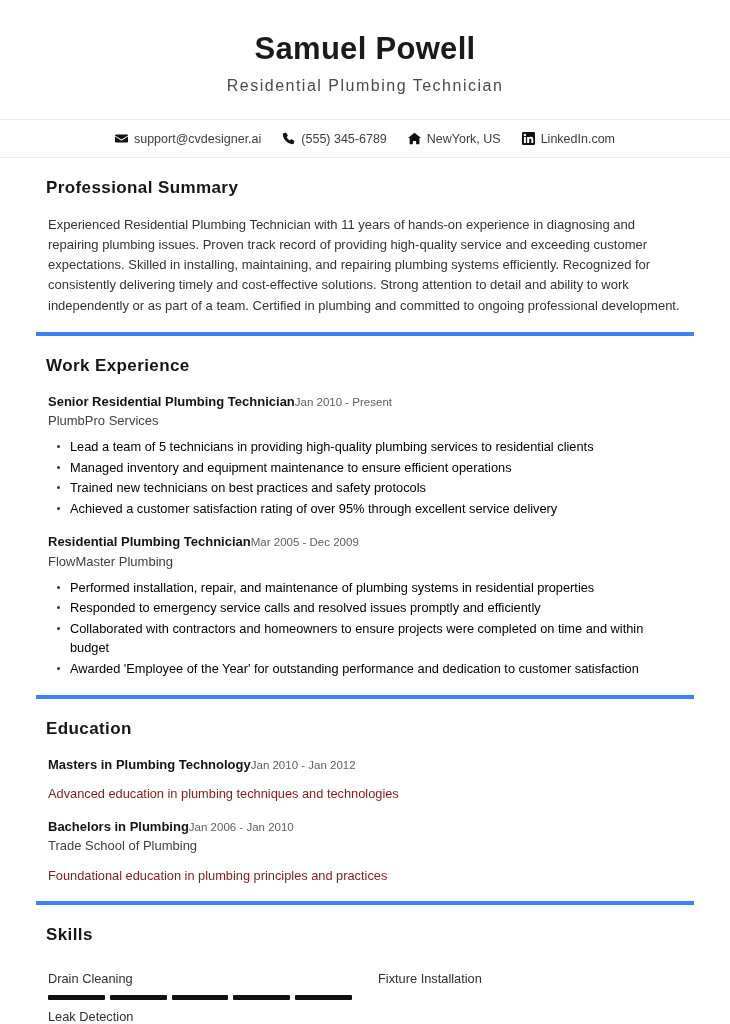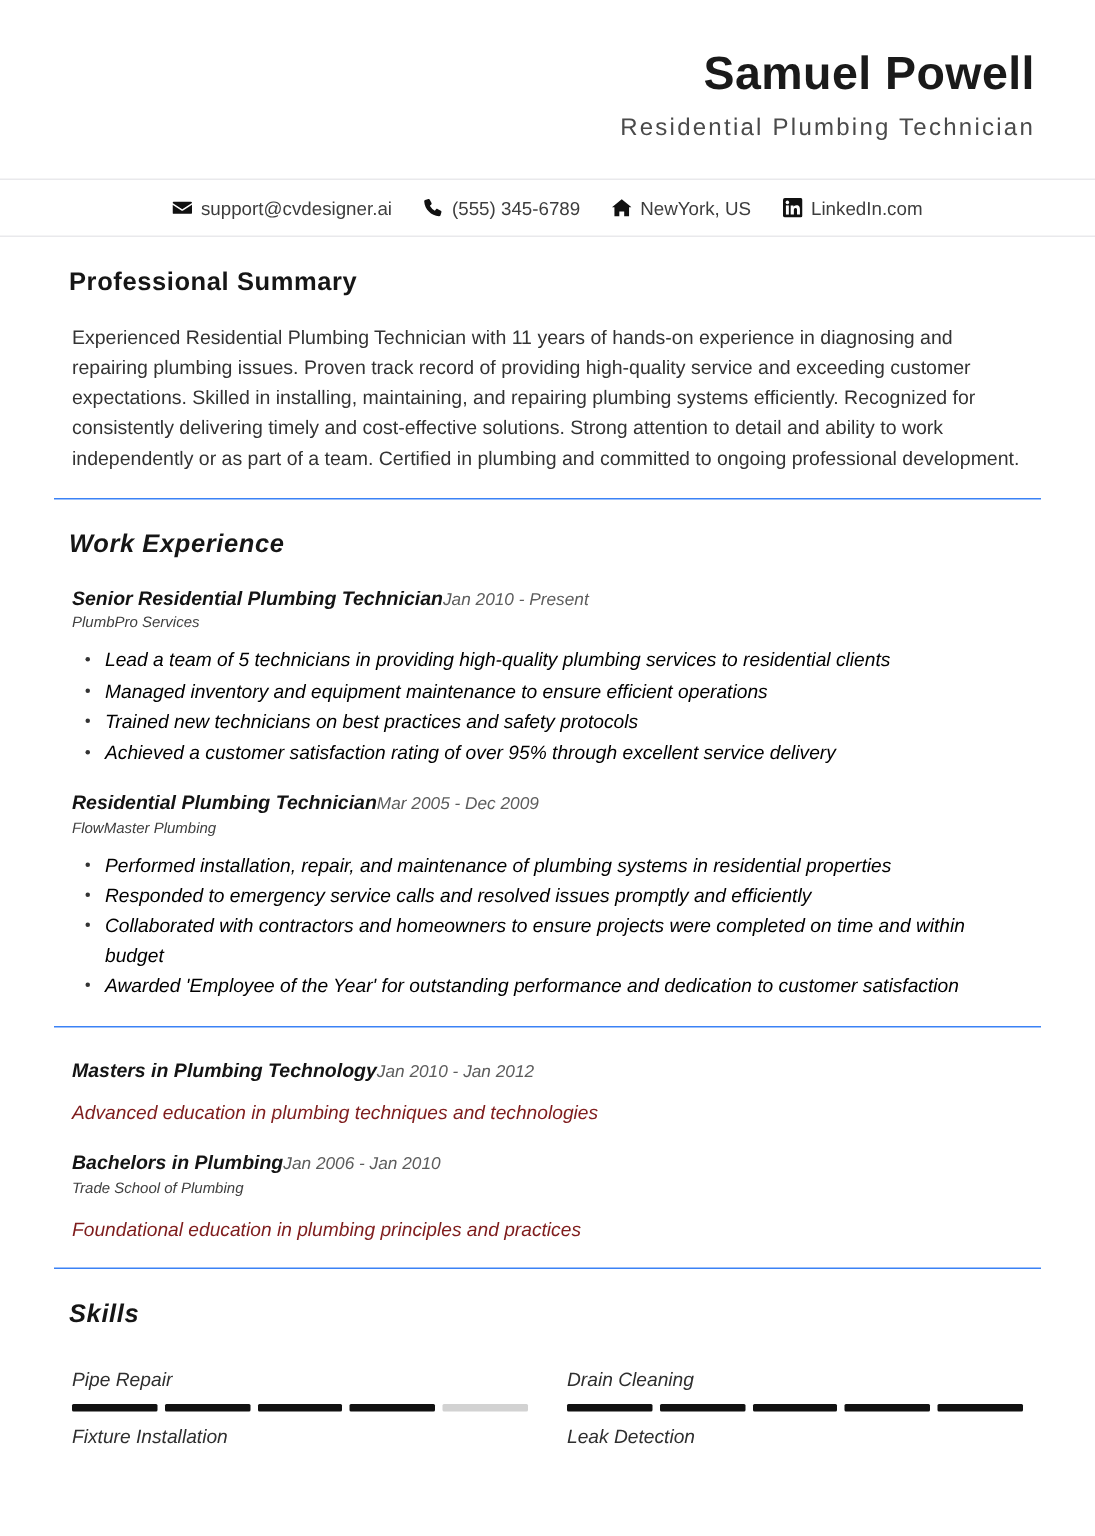--- a/index.html
+++ b/index.html
@@ -15,22 +15,22 @@
 
   .resume {
     width: 730px;
     min-height: 1024px;
     background: #ffffff;
     position: relative;
   }
 
   
   .header {
-    padding: 30px 40px 22px;
-    text-align: right;
+    padding: 30px 24px 22px;
+    text-align: center;
   }
   .full-name {
     font-size: 31px;
     font-weight: bold;
     color: #1a1a1a;
     letter-spacing: 0.3px;
     line-height: 1.2;
   }
   .job-title {
     font-size: 16px;
@@ -71,21 +71,21 @@
     height: 13px;
     color: #111;
     flex: 0 0 auto;
   }
   .contact-item .ci-icon svg { display: block; }
 
   
   .body-wrap { padding: 0 36px; }
 
   .section { padding: 20px 0 16px; }
-  .section + .section { border-top: 1px solid #3b82f6; font-style: italic; }
+  .section + .section { border-top: 4px solid #3b82f6; }
 
   .section-title {
     font-size: 17px;
     font-weight: bold;
     color: #161616;
     letter-spacing: 0.4px;
     padding: 0 10px;
     margin-bottom: 17px;
   }
 
@@ -115,21 +115,21 @@
     line-height: 1.35;
   }
   .entry-dates {
     font-size: 11.5px;
     color: #5d5d5d;
     white-space: nowrap;
     flex: 0 0 auto;
     text-align: right;
   }
   .entry-org {
-    font-size: 10px;
+    font-size: 13px;
     color: #3f3f3f;
     margin-top: 2px;
     line-height: 1.4;
   }
 
   .entry-bullets {
     list-style: none;
     margin-top: 7px;
   }
   .entry-bullets li {
@@ -274,20 +274,21 @@
               <li>Performed installation, repair, and maintenance of plumbing systems in residential properties</li>
               <li>Responded to emergency service calls and resolved issues promptly and efficiently</li>
               <li>Collaborated with contractors and homeowners to ensure projects were completed on time and within budget</li>
               <li>Awarded 'Employee of the Year' for outstanding performance and dedication to customer satisfaction</li>
             </ul>
           </div>
         </div>
     </div>
 
     <div class="section">
+      <div class="section-title">Education</div>
       <div class="section-body" id="edu-list">
           <div class="entry">
             <div class="entry-head">
               <div class="entry-role">Masters in Plumbing Technology</div>
               <div class="entry-dates">Jan 2010 - Jan 2012</div>
             </div>
             <div class="entry-desc">Advanced education in plumbing techniques and technologies</div>
           </div>
           <div class="entry">
             <div class="entry-head">
@@ -298,30 +299,20 @@
             <div class="entry-desc">Foundational education in plumbing principles and practices</div>
           </div>
         </div>
     </div>
 
     <div class="section">
       <div class="section-title">Skills</div>
       <div class="section-body">
         <div class="skills-grid" id="skills-grid">
             <div class="skill">
-              <div class="skill-name">Pipe Repair</div>
-              <div class="skill-bar">
-                <span class="skill-seg on"></span>
-                <span class="skill-seg on"></span>
-                <span class="skill-seg on"></span>
-                <span class="skill-seg on"></span>
-                <span class="skill-seg"></span>
-              </div>
-            </div>
-            <div class="skill">
               <div class="skill-name">Drain Cleaning</div>
               <div class="skill-bar">
                 <span class="skill-seg on"></span>
                 <span class="skill-seg on"></span>
                 <span class="skill-seg on"></span>
                 <span class="skill-seg on"></span>
                 <span class="skill-seg on"></span>
               </div>
             </div>
             <div class="skill">

